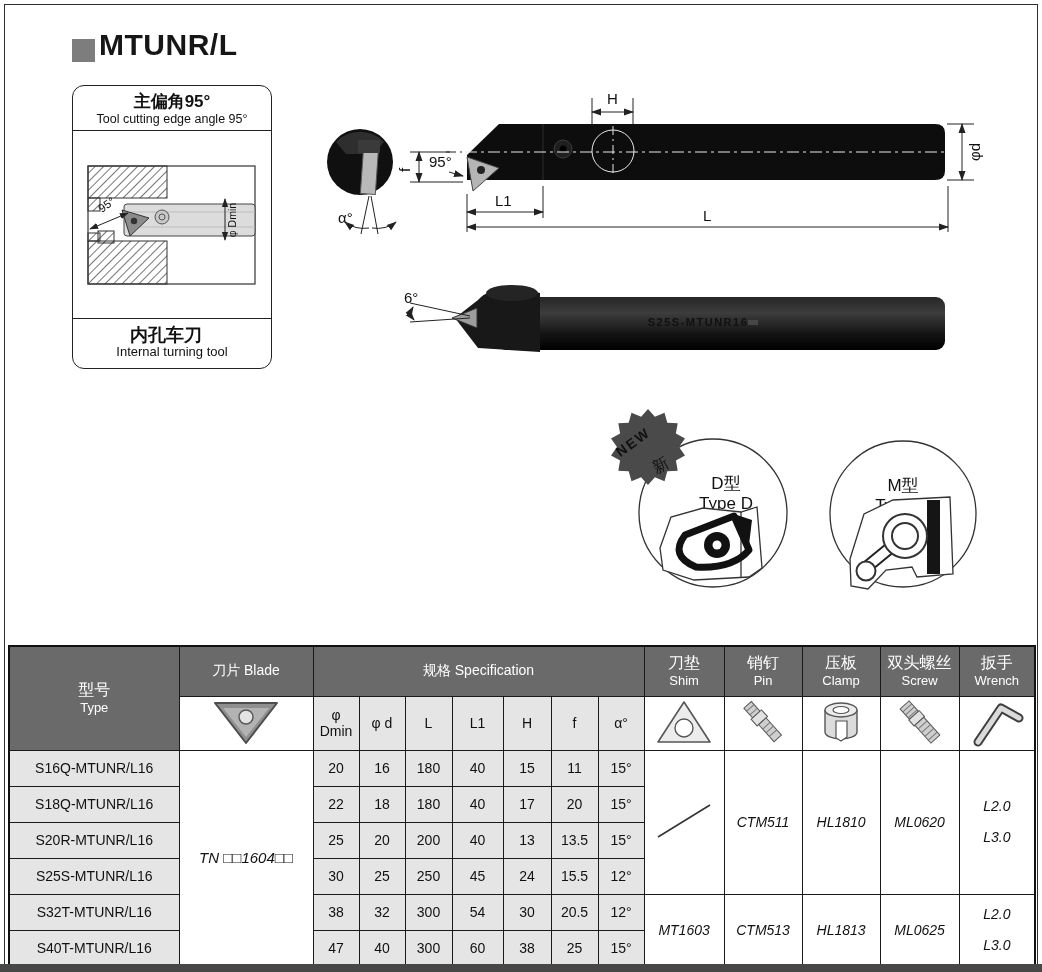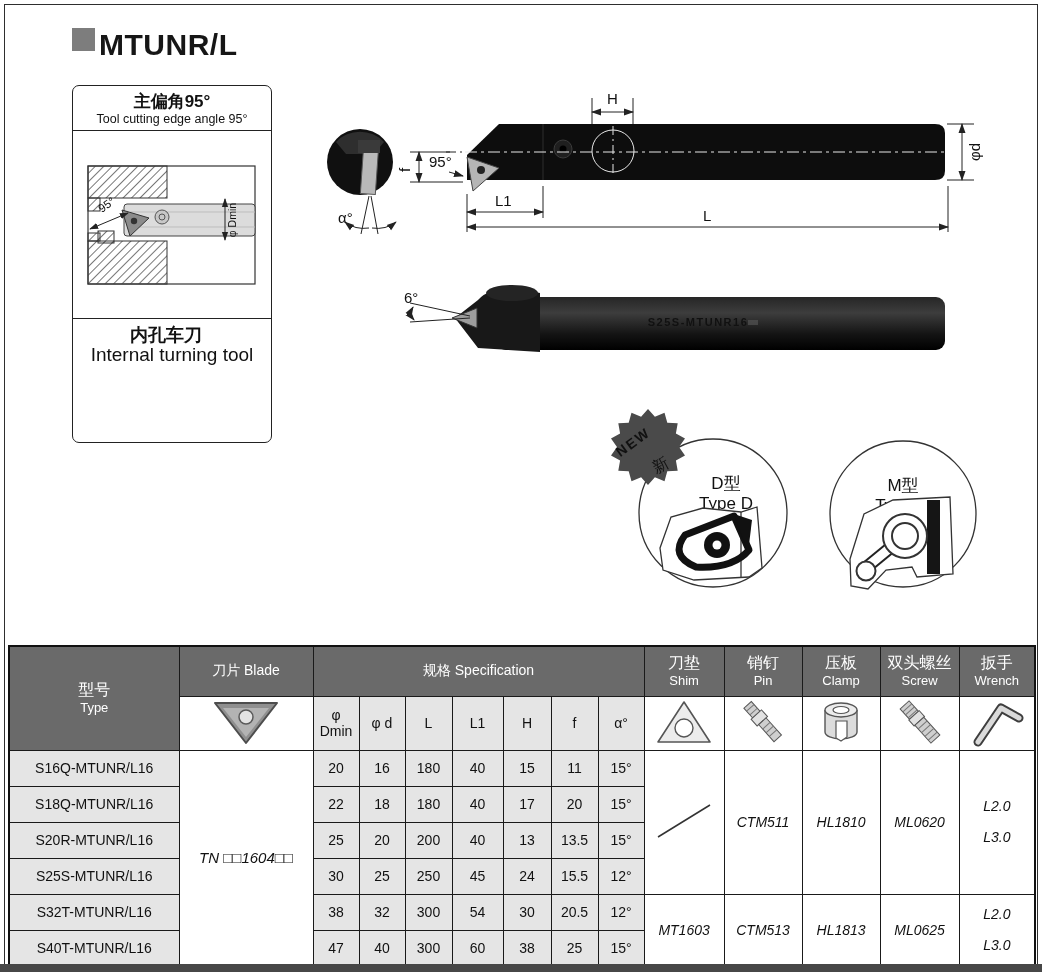--- a/index.html
+++ b/index.html
@@ -2,34 +2,34 @@
 <html><head>
 <meta charset="utf-8">
 <style>
   html,body{margin:0;padding:0;background:#fff;}
   .page{position:relative;width:1042px;height:972px;background:#fff;overflow:hidden;
         font-family:"Liberation Sans",sans-serif;color:#111;}
   .frame{position:absolute;left:4px;top:4px;right:4px;bottom:4px;border:1px solid #2e2e2e;}
   .bottombar{position:absolute;left:0;right:0;bottom:0;height:8px;background:#474747;}
 
   
-  .title-row{position:absolute;left:72px;top:28px;display:flex;align-items:flex-start;}
+  .title-row{position:absolute;left:72px;top:28px;display:flex;align-items:flex-end;}
   .title-square{width:23px;height:23px;background:#7d7d7d;margin-right:4px;}
   .page-title{font-size:30px;font-weight:bold;letter-spacing:.5px;color:#161616;}
 
   
-  .info-box{position:absolute;left:72px;top:85px;width:200px;height:358px;border:1.5px solid #222;
-            border-radius:7px;box-sizing:border-box;text-align:center;}
+  .info-box{position:absolute;left:72px;top:85px;width:200px;height:284px;border:1.5px solid #222;
+            border-radius:12px;box-sizing:border-box;text-align:center;}
   .ib-cn{font-size:17px;font-weight:bold;margin-top:6px;line-height:20px;}
   .ib-en{font-size:12.5px;line-height:15px;}
   .ib-div{position:absolute;left:0;right:0;height:0;border-top:1.2px solid #222;}
   .ib-div.top{top:44px;}
   .ib-div.bot{top:232px;}
   .ib-foot-cn{position:absolute;left:0;right:12px;top:237px;font-size:18px;font-weight:bold;}
-  .ib-foot-en{position:absolute;left:0;right:0;top:258px;font-size:19px;}
+  .ib-foot-en{position:absolute;left:0;right:0;top:258px;font-size:13px;}
   .ib-svg{position:absolute;left:1px;top:50px;}
 
   
   .drawing{position:absolute;left:280px;top:85px;}
   svg text{font-family:"Liberation Sans",sans-serif;fill:#111;}
   .dim{stroke:#222;stroke-width:1;fill:none;}
   .dimtxt{font-size:15px;}
 
   
   .spec-table{position:absolute;left:8px;top:645px;border-collapse:collapse;table-layout:fixed;

